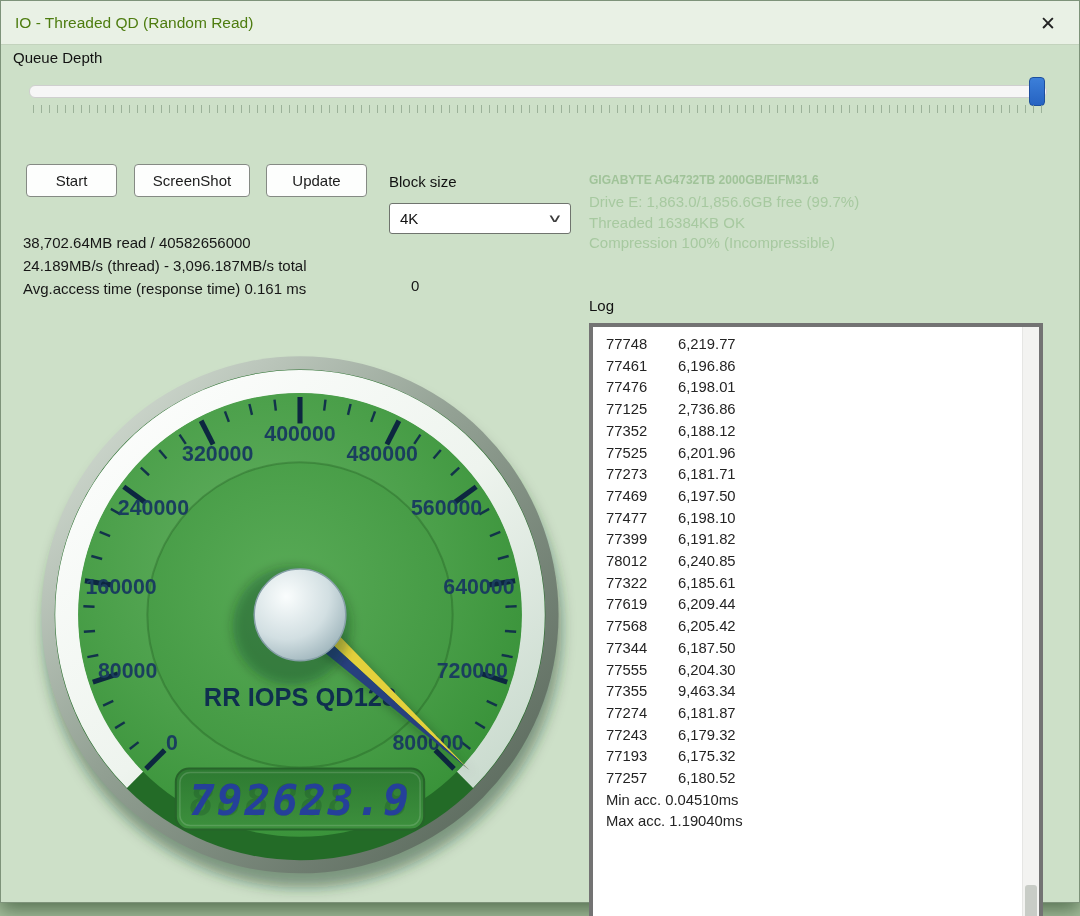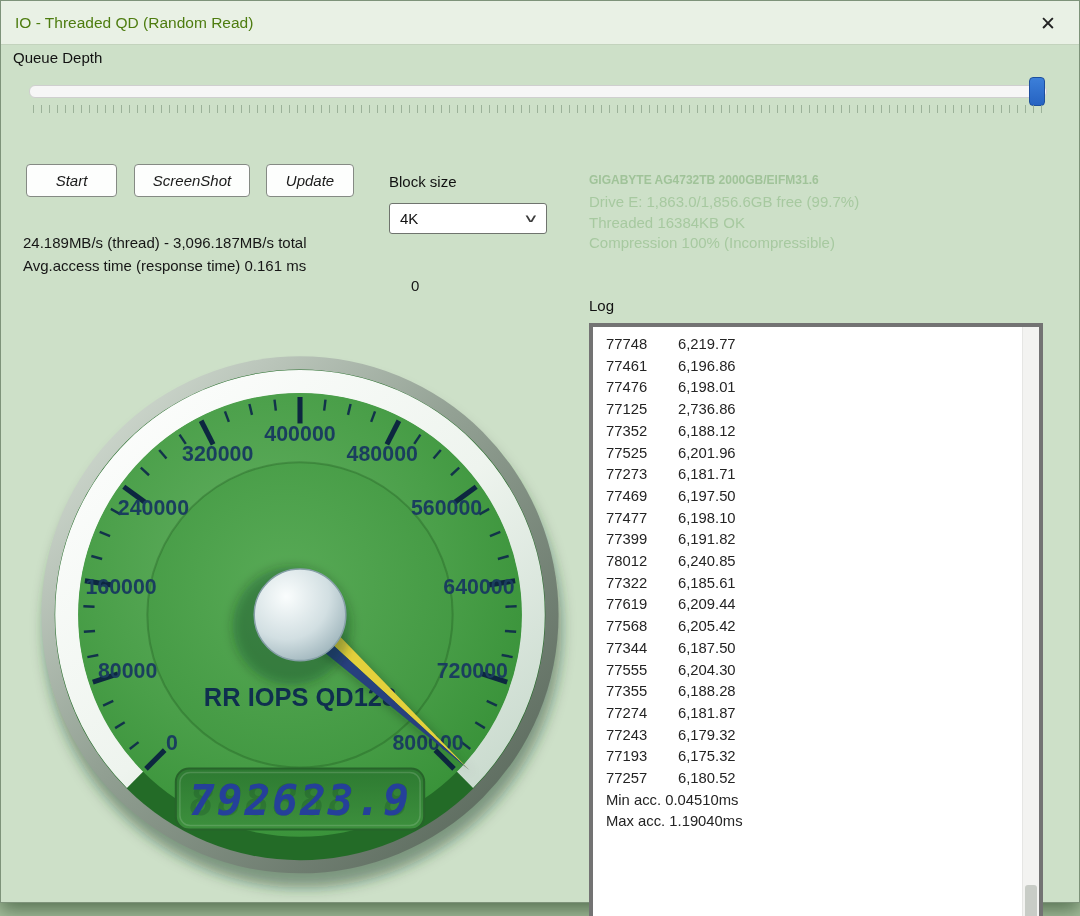--- a/index.html
+++ b/index.html
@@ -41,28 +41,28 @@
   .slider-ticks {
     position: absolute; left: 32px; right: 36px; top: 104px; height: 8px;
     background: repeating-linear-gradient(to right, #8fa68d 0 1px, transparent 1px 8px);
     opacity: .8;
   }
 
   .btn {
     position: absolute; height: 33px;
     display: flex; align-items: center; justify-content: center;
     background: #fdfefd; border: 1px solid #858a84; border-radius: 4px;
-    font-size: 15px; color: #1b1b1b; cursor: pointer; font-style: italic;
+    font-size: 15px; color: #1b1b1b; cursor: pointer;
   }
   #btn-start { left: 25px; top: 163px; width: 91px; }
   #btn-screenshot { left: 133px; top: 163px; width: 116px; }
-  #btn-update { left: 265px; top: 163px; width: 88px; }
+  #btn-update { left: 265px; top: 163px; width: 101px; }
 
   .combo {
-    position: absolute; left: 388px; top: 202px; width: 158px; height: 31px;
+    position: absolute; left: 388px; top: 202px; width: 182px; height: 31px;
     background: #ffffff; border: 1px solid #6f746e; border-radius: 3px;
     display: flex; align-items: center; padding: 0 10px;
     font-size: 15px; color: #111; cursor: pointer;
   }
   .combo .chev {
     margin-left: auto; color: #3c3c3c; font-size: 13px;
     transform: scaleX(1.7) scaleY(0.85); display: inline-block;
   }
 
   .drive-info { position: absolute; left: 588px; top: 168px; color: #a7c9a0; }
@@ -123,20 +123,21 @@
   </div>
 
   <div class="drive-info">
     <div class="model">GIGABYTE AG4732TB 2000GB/EIFM31.6</div>
     <div class="line">Drive E: 1,863.0/1,856.6GB free (99.7%)</div>
     <div class="line">Threaded 16384KB OK</div>
     <div class="line">Compression 100% (Incompressible)</div>
   </div>
 
   <div class="stats">
+    <div>38,702.64MB read / 40582656000</div>
     <div>24.189MB/s (thread) - 3,096.187MB/s total</div>
     <div>Avg.access time (response time) 0.161 ms</div>
   </div>
   <div class="counter-zero">0</div>
 
   <div class="section-label" style="left:588px; top:296px;">Log</div>
   <div class="log-box">
     <div class="log-content" id="log-list">
         <div class="log-row"><span class="log-col1">77748</span><span>6,219.77</span></div>
         <div class="log-row"><span class="log-col1">77461</span><span>6,196.86</span></div>
@@ -147,21 +148,21 @@
         <div class="log-row"><span class="log-col1">77273</span><span>6,181.71</span></div>
         <div class="log-row"><span class="log-col1">77469</span><span>6,197.50</span></div>
         <div class="log-row"><span class="log-col1">77477</span><span>6,198.10</span></div>
         <div class="log-row"><span class="log-col1">77399</span><span>6,191.82</span></div>
         <div class="log-row"><span class="log-col1">78012</span><span>6,240.85</span></div>
         <div class="log-row"><span class="log-col1">77322</span><span>6,185.61</span></div>
         <div class="log-row"><span class="log-col1">77619</span><span>6,209.44</span></div>
         <div class="log-row"><span class="log-col1">77568</span><span>6,205.42</span></div>
         <div class="log-row"><span class="log-col1">77344</span><span>6,187.50</span></div>
         <div class="log-row"><span class="log-col1">77555</span><span>6,204.30</span></div>
-        <div class="log-row"><span class="log-col1">77355</span><span>6,188.28</span></div>
+        <div class="log-row"><span class="log-col1">77355</span><span>9,463.34</span></div>
         <div class="log-row"><span class="log-col1">77274</span><span>6,181.87</span></div>
         <div class="log-row"><span class="log-col1">77243</span><span>6,179.32</span></div>
         <div class="log-row"><span class="log-col1">77193</span><span>6,175.32</span></div>
         <div class="log-row"><span class="log-col1">77257</span><span>6,180.52</span></div>
         <div class="log-foot">Min acc. 0.04510ms</div>
         <div class="log-foot">Max acc. 1.19040ms</div>
       </div>
     <div class="log-scrollbar">
       <div class="log-scroll-thumb"></div>
     </div>

